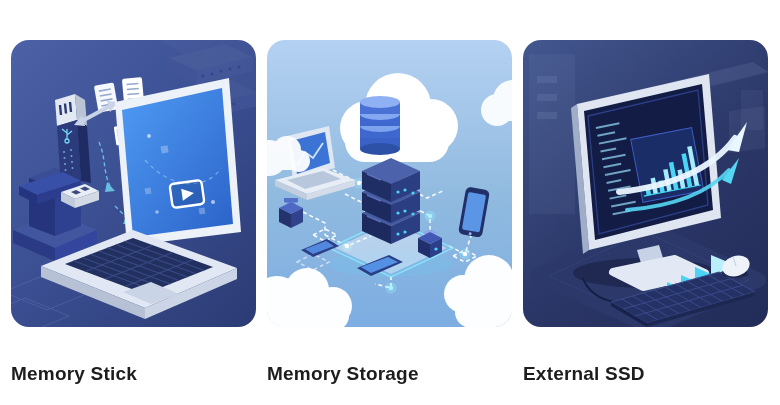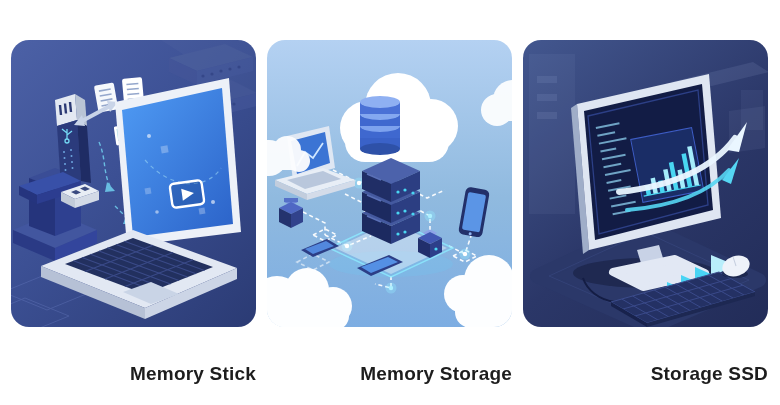--- a/index.html
+++ b/index.html
@@ -9,21 +9,21 @@
   }
   .panel{
     position:absolute;top:40px;width:245px;height:287px;border-radius:18px;overflow:hidden;
   }
   .panel svg{position:absolute;left:0;top:0;display:block;}
   #panel-memory{left:11px;background:linear-gradient(135deg,#4c61a6 0%,#3c5094 45%,#2b3b74 100%);}
   #panel-cloud{left:267px;background:linear-gradient(180deg,#b4d1f2 0%,#90badf 55%,#7dade2 100%);}
   #panel-ssd{left:523px;background:linear-gradient(140deg,#43578f 0%,#2b3768 55%,#222c58 100%);}
   .caption{
     position:absolute;top:356px;width:245px;height:36px;
-    display:flex;align-items:center;justify-content:flex-end;
+    display:flex;align-items:center;justify-content:flex-start;
     font-size:19px;font-weight:bold;color:#1d1d1d;letter-spacing:.2px;
   }
   #cap-memory{left:11px;}
   #cap-cloud{left:267px;}
   #cap-ssd{left:523px;}
 </style>
 </head>
 <body>
 
 <div class="panel" id="panel-memory">
@@ -470,14 +470,14 @@
 </svg>
 </div>
 
 <div class="caption" id="cap-memory">
   <span>Memory Stick</span>
 </div>
 <div class="caption" id="cap-cloud">
   <span>Memory Storage</span>
 </div>
 <div class="caption" id="cap-ssd">
-  <span>Storage SSD</span>
+  <span>External SSD</span>
 </div>
 
 </body></html>

